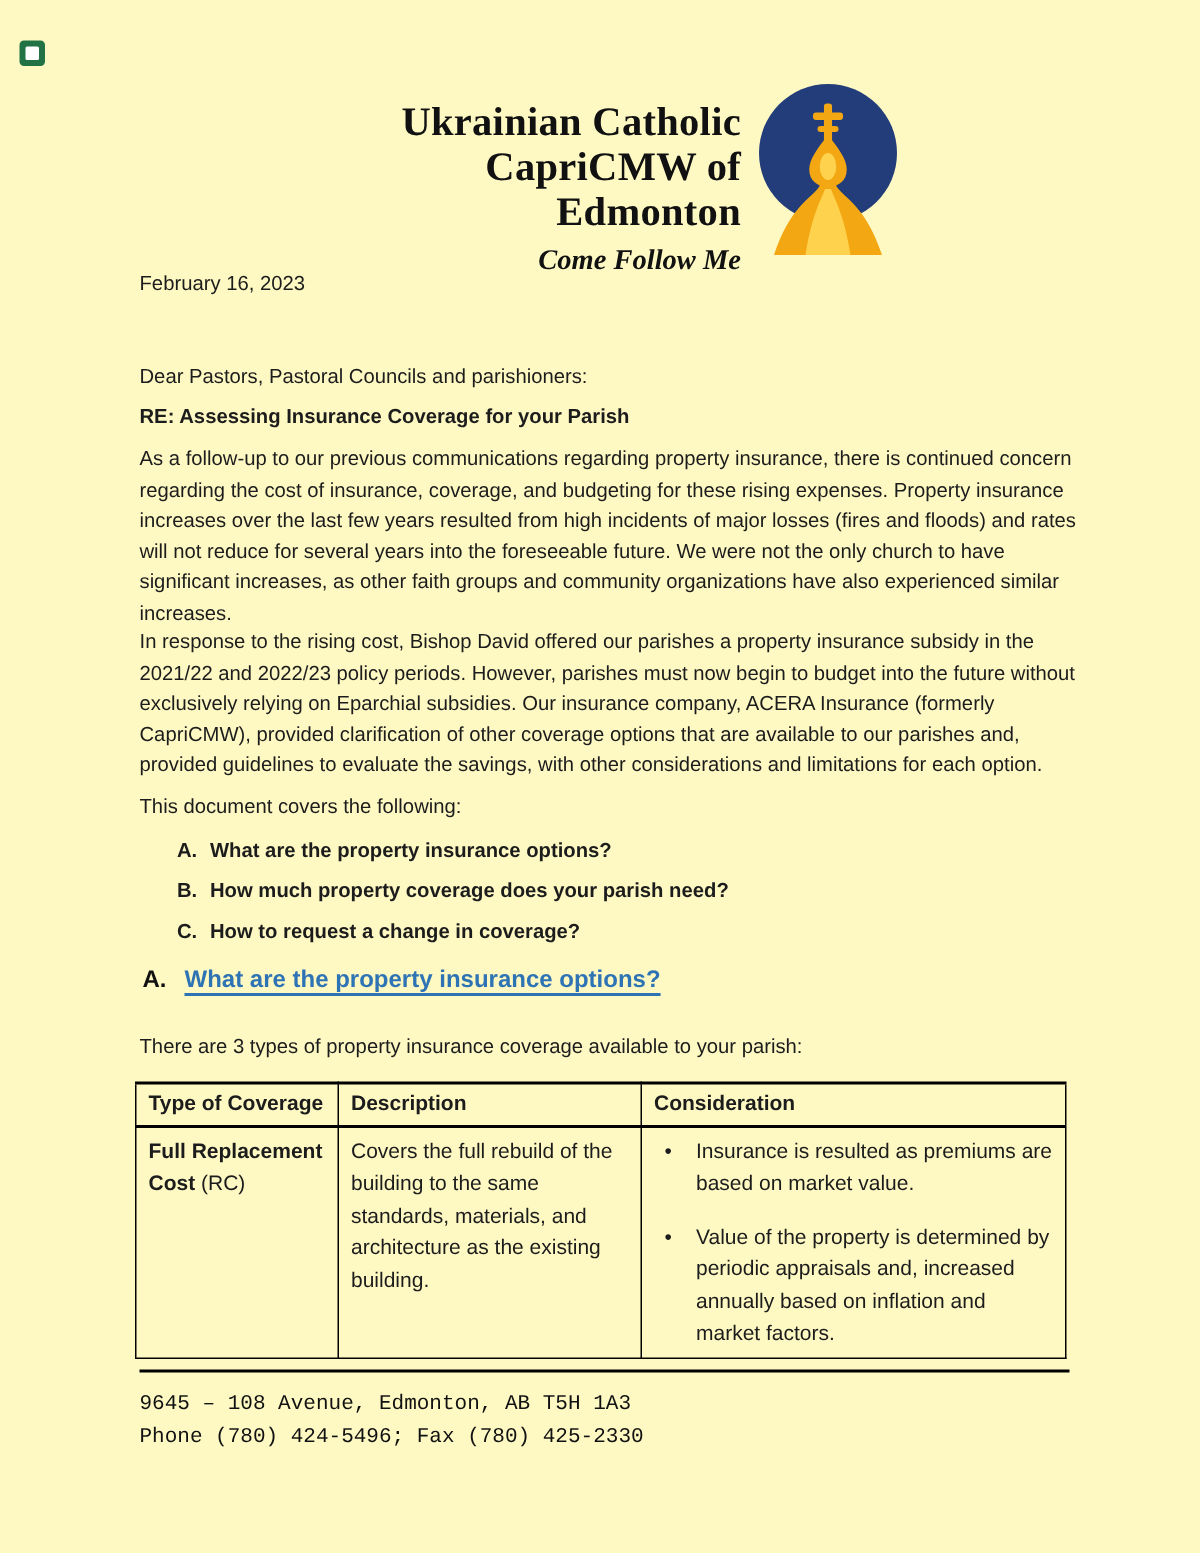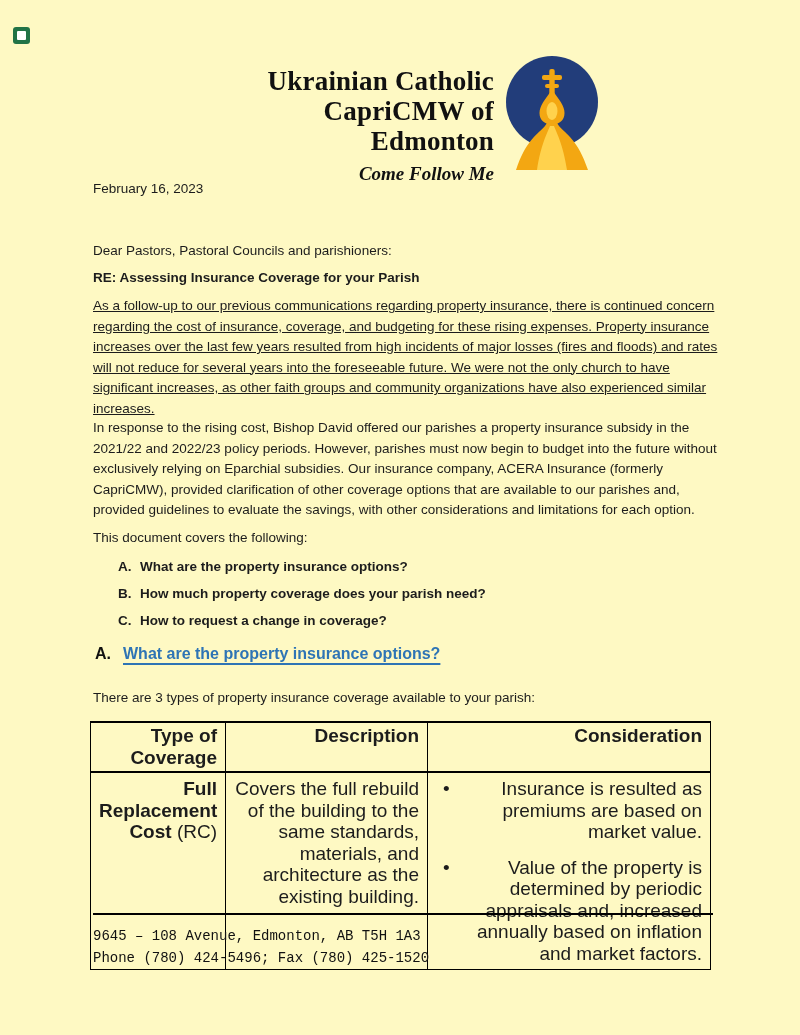--- a/index.html
+++ b/index.html
@@ -31,41 +31,41 @@
   .hdr-tagline{font-size:19px;font-style:italic;font-weight:600;margin-top:6px;color:#111;}
   .logo-wrap{width:104px;height:114px;flex:0 0 auto;}
 
   
   .abs{position:absolute;left:93px;width:628px;}
   .body-text{font-size:13.5px;line-height:20.5px;color:#1c1c1c;}
   .bold{font-weight:700;}
   .date{top:179px;}
   .salutation{top:241px;}
   .subject{top:268px;font-weight:700;}
-  .para1{top:296px;text-decoration:underline;}
+  .para1{top:296px;}
   .para2{top:418px;}
   .covers{top:528px;}
   .abc-list{top:553px;}
   .abc-item{display:flex;font-weight:700;line-height:27px;}
   .abc-item .marker{width:22px;flex:0 0 auto;margin-left:25px;}
   .section-a{top:645px;font-size:16px;font-weight:700;display:flex;}
   .section-a .marker{color:#111;margin-right:12px;margin-left:2px;}
   .section-a .title{
     color:#2E74B5;text-decoration:underline;
     text-decoration-thickness:2px;text-underline-offset:4px;
   }
   .table-intro{top:688px;}
 
   
   .tbl-wrap{top:721px;left:90px;width:622px;}
   table.coverage{border-collapse:collapse;width:620px;table-layout:fixed;
     border:1.5px solid #000;border-top-width:2px;}
   table.coverage th, table.coverage td{
     border:1.5px solid #000;vertical-align:top;
-    font-size:19px;line-height:21.5px;text-align:right;
+    font-size:14px;line-height:21.5px;text-align:left;
   }
   table.coverage th{padding:2px 8px 3px 8px;font-weight:700;border-bottom-width:2px;}
   table.coverage td{padding:5px 8px;height:136px;}
   .consider-list{margin:0;padding:0;list-style:none;}
   .consider-list li{position:relative;padding-left:28px;}
   .consider-list li + li{margin-top:14px;}
   .consider-list li::before{content:"\2022";position:absolute;left:7px;top:0;}
 
   
   .footer{top:913px;left:93px;width:620px;}
@@ -169,16 +169,16 @@
             </ul>
           </td>
         </tr>
       </tbody>
     </table>
   </div>
 
   <div class="abs footer">
     <hr class="footer-rule">
     <div class="footer-text">9645 – 108 Avenue, Edmonton, AB T5H 1A3</div>
-    <div class="footer-text">Phone (780) 424-5496; Fax (780) 425-1520</div>
+    <div class="footer-text">Phone (780) 424-5496; Fax (780) 425-2330</div>
   </div>
 
 </div>
 
 </body></html>

